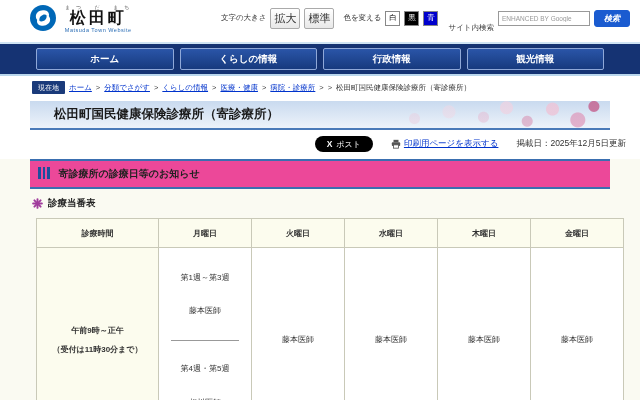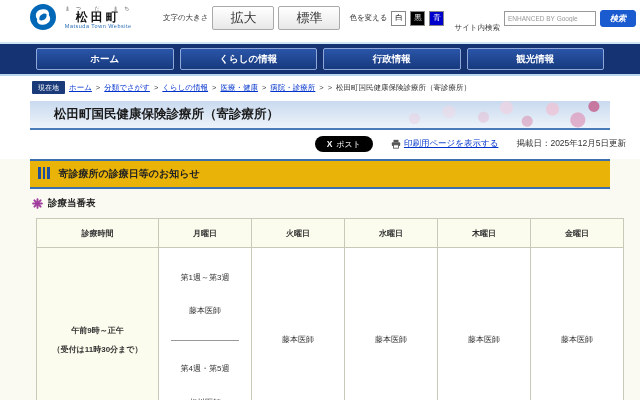--- a/index.html
+++ b/index.html
@@ -5,25 +5,25 @@
   * { margin:0; padding:0; box-sizing:border-box; }
   html,body { width:640px; height:400px; overflow:hidden; background:#fff;
     font-family:"Liberation Sans","DejaVu Sans",sans-serif; color:#333; }
 
   
   .hdr { height:44px; background:#fff; position:relative; border-bottom:2px solid #cfe4f4; }
   .logo { position:absolute; left:30px; top:4px; display:flex; align-items:center; gap:5px; }
   .logo-mark { width:26px; height:26px; }
   .logo-txt { text-align:center; }
   .furi { font-size:5px; color:#555; letter-spacing:6px; margin-left:4px; }
-  .sitename { font-size:12px; font-weight:bold; color:#111; letter-spacing:3px; line-height:1.05; }
+  .sitename { font-size:16px; font-weight:bold; color:#111; letter-spacing:3px; line-height:1.05; }
   .subname { font-size:5.5px; color:#2a6db5; letter-spacing:.5px; }
-  .hdr-right { position:absolute; right:4px; top:3px; text-align:right; }
+  .hdr-right { position:absolute; right:10px; top:3px; text-align:right; }
   .hdr-row1 { display:flex; align-items:center; gap:4px; justify-content:flex-end; font-size:7.5px; color:#333; }
-  .mini-btn { font-size:13px; padding:2px 17px; background:linear-gradient(#fff,#e8e8e8);
+  .mini-btn { font-size:11px; padding:2px 3px; background:linear-gradient(#fff,#e8e8e8);
     border:1px solid #aaa; border-radius:2px; color:#333; cursor:pointer; }
   .sq { width:15px; height:15px; display:inline-flex; align-items:center; justify-content:center;
     font-size:7.5px; border:1px solid #888; cursor:pointer; }
   .sq-w { background:#fff; color:#000; }
   .sq-k { background:#000; color:#fff; }
   .sq-b { background:#0000cc; color:#fff; }
   .srch-in { width:92px; height:15px; border:1px solid #999; font-size:6.5px; padding:0 3px; color:#777; }
   .srch-in::placeholder { color:#999; font-size:6.5px; }
   .srch-btn { background:#1a5bd0; color:#fff; font-size:8px; border:1px solid #1a5bd0;
     border-radius:3px; padding:2px 9px; font-weight:bold; cursor:pointer;font-style:italic; }
@@ -69,21 +69,21 @@
     padding:6px 14px 5px 0; font-size:8.5px; }
   .xpost { background:#000; color:#fff; border-radius:9px; font-size:8px;
     padding:2.5px 12px; display:flex; align-items:center; gap:4px; cursor:pointer; }
   .xpost b { font-size:8.5px; font-style:normal; }
   .print-link { color:#0033cc; text-decoration:underline; display:flex; align-items:center; gap:3px; cursor:pointer; }
   .date-lbl { color:#333; }
 
   
   .lower { background:#fafaf2; min-height:250px; padding-bottom:20px; }
   .sec-head { margin:2px 30px 0 30px; border-top:2px solid #3a6fb0; border-bottom:2px solid #3a6fb0;
-    background:#eab308; display:flex; align-items:flex-start; gap:9px; padding:6px 10px 6px 8px; }
+    background:#ec4899; display:flex; align-items:flex-start; gap:9px; padding:6px 10px 6px 8px; }
   .bars { display:flex; gap:2px; }
   .bars i { display:block; width:2.5px; height:12px; background:#1d4f9e; }
   .sec-title { font-size:10px; font-weight:bold; color:#222; }
   .subsec { display:flex; align-items:center; gap:5px; padding:8px 0 6px 32px; }
   .subsec-title { font-size:9.5px; font-weight:bold; color:#222; }
 
   
   table.sched { border-collapse:collapse; margin:2px 0 0 36px; table-layout:fixed; background:#fff; }
   .sched th, .sched td { border:1px solid #c9c9b8; font-size:8px; text-align:center;
     vertical-align:middle; padding:4px 2px; }

